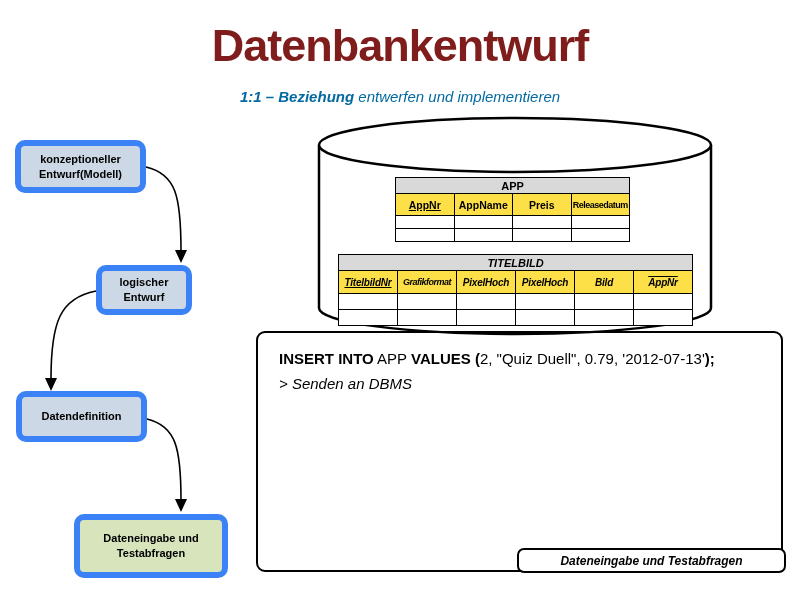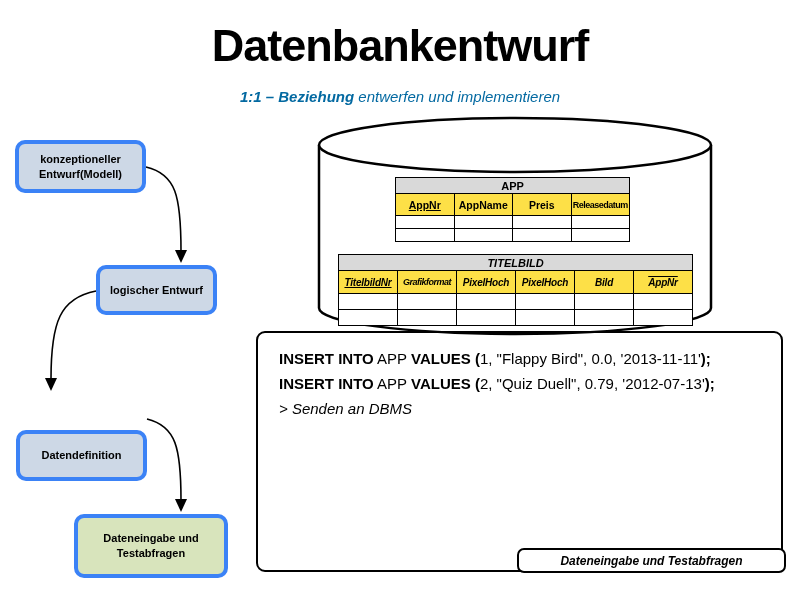--- a/index.html
+++ b/index.html
@@ -4,40 +4,40 @@
 <style>
   html,body { margin:0; padding:0; }
   body { font-family:"Liberation Sans", sans-serif; background:#888; }
   .slide {
     position:relative; width:800px; height:600px; background:#ffffff;
     overflow:hidden;
   }
   
   .title {
     position:absolute; top:20px; left:0; width:800px; text-align:center;
-    font-size:45px; font-weight:bold; letter-spacing:-1px; color:#000000;
+    font-size:45px; font-weight:bold; letter-spacing:-1px; color:#7f1d1d;
   }
   .subtitle {
     position:absolute; top:88px; left:0; width:800px; text-align:center;
     font-size:15px; font-style:italic; color:#0369a1;
   }
   .subtitle .b { font-weight:bold; }
   
   .vector-layer { position:absolute; left:0; top:0; width:800px; height:600px; pointer-events:none; }
   
   .step {
-    position:absolute; box-sizing:border-box; border:4px solid #3b82f6; border-radius:10px;
+    position:absolute; box-sizing:border-box; border:6px solid #3b82f6; border-radius:10px;
     display:flex; align-items:center; justify-content:center; text-align:center;
     font-size:11px; font-weight:bold; color:#000; padding:2px 8px; line-height:1.35;
   }
   .step-blue { background:#cdd8e6; }
   .step-green { background:#d8e4bc; }
   .step1 { left:15px;  top:140px; width:131px; height:53px; }
-  .step2 { left:96px;  top:265px; width:121px; height:50px; }
-  .step3 { left:16px;  top:391px; width:131px; height:51px;margin-top:39px; }
+  .step2 { left:96px;  top:265px; width:96px; height:50px; }
+  .step3 { left:16px;  top:391px; width:131px; height:51px; }
   .step4 { left:74px;  top:514px; width:154px; height:64px; }
   
   .tbl { position:absolute; border-collapse:collapse; table-layout:fixed; background:#fff; }
   .tbl th, .tbl td { border:1px solid #000; padding:0 1px; overflow:hidden; white-space:nowrap; }
   .tbl .tname th { background:#d9d9d9; font-weight:bold; font-size:11px; text-align:center; height:15px; }
   .tbl .hdr th { background:#fde047; font-weight:bold; font-size:10.5px; text-align:center; }
   .tbl .data td { background:#fff; }
   .tbl-app { left:395px; top:177px; width:235px; }
   .tbl-app .hdr th { height:21px; }
   .tbl-app .data td { height:12px; }
@@ -161,23 +161,20 @@
           <td></td>
           <td></td>
           <td></td>
         </tr>
   </tbody>
     </table>
 
   <div class="sql-box">
     <div class="sql-text">
       <div class="sql-line">
-        <span class="b">INSERT INTO</span><span> APP </span><span class="b">VALUES (</span><span>1, "Flappy Bird", 0.0, '2013-11-11'</span><span class="b">);</span>
-      </div>
-      <div class="sql-line">
         <span class="b">INSERT INTO</span><span> APP </span><span class="b">VALUES (</span><span>2, "Quiz Duell", 0.79, '2012-07-13'</span><span class="b">);</span>
       </div>
       <div class="sql-prompt">&gt; Senden an DBMS</div>
     </div>
   </div>
 
   <div class="footer-label">
     <span>Dateneingabe und Testabfragen</span>
   </div>
 

